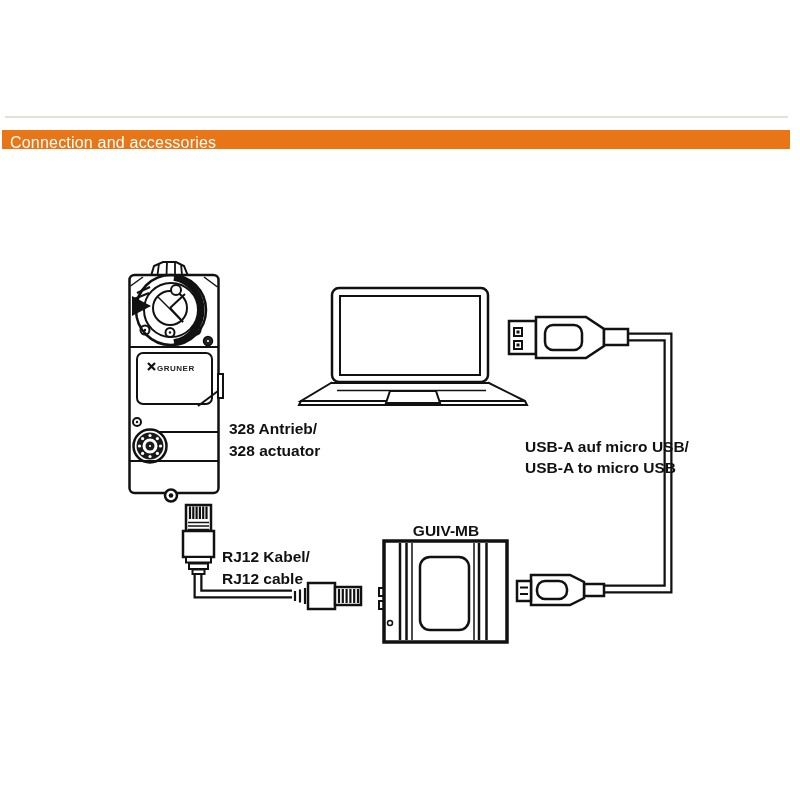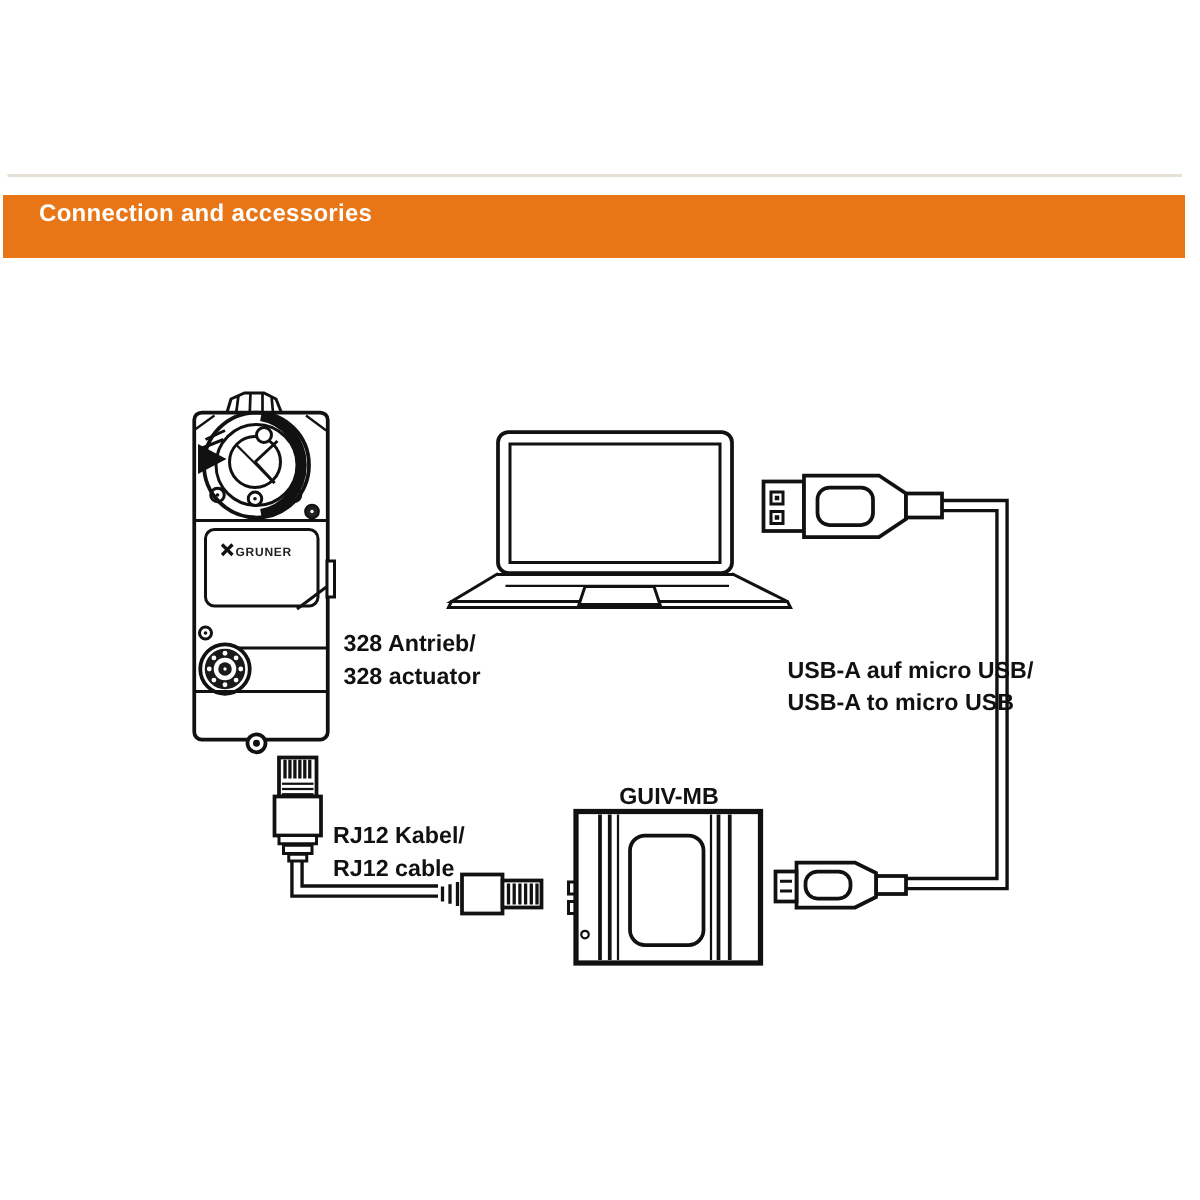--- a/index.html
+++ b/index.html
@@ -7,24 +7,24 @@
     width:800px;height:800px;background:#ffffff;
     font-family:"Liberation Sans", sans-serif;
     position:relative;overflow:hidden;
   }
   .page{position:absolute;inset:0;width:800px;height:800px;}
   .top-divider{
     position:absolute;top:116px;left:5px;width:783px;height:2px;
     background:#e6e1d6;
   }
   .header-bar{
-    position:absolute;top:130px;left:2px;width:788px;height:42px;
+    position:absolute;top:130px;left:2px;width:788px;height:19px;
     background:#E87516;color:#ffffff;
-    font-size:16px;font-weight:bold;line-height:26px;
-    padding-left:24px;box-sizing:border-box;letter-spacing:0.2px;
+    font-size:16px;font-weight:normal;line-height:26px;
+    padding-left:8px;box-sizing:border-box;letter-spacing:0.2px;
   }
   .diagram-svg{position:absolute;top:0;left:0;}
   text.diagram-label{
     font-family:"Liberation Sans", sans-serif;
     font-size:15.5px;font-weight:bold;fill:#111;
   }
   text.brand-text{
     font-family:"Liberation Sans", sans-serif;
     font-size:8px;font-weight:bold;fill:#222;letter-spacing:0.5px;
   }

